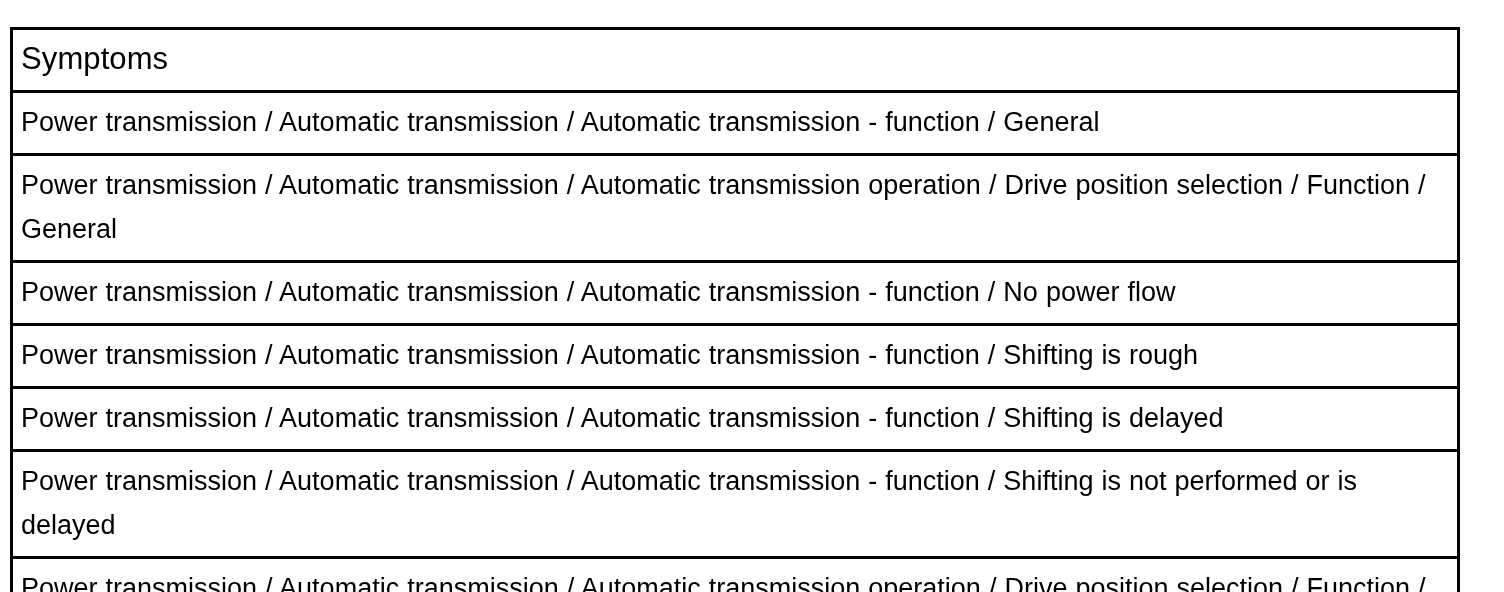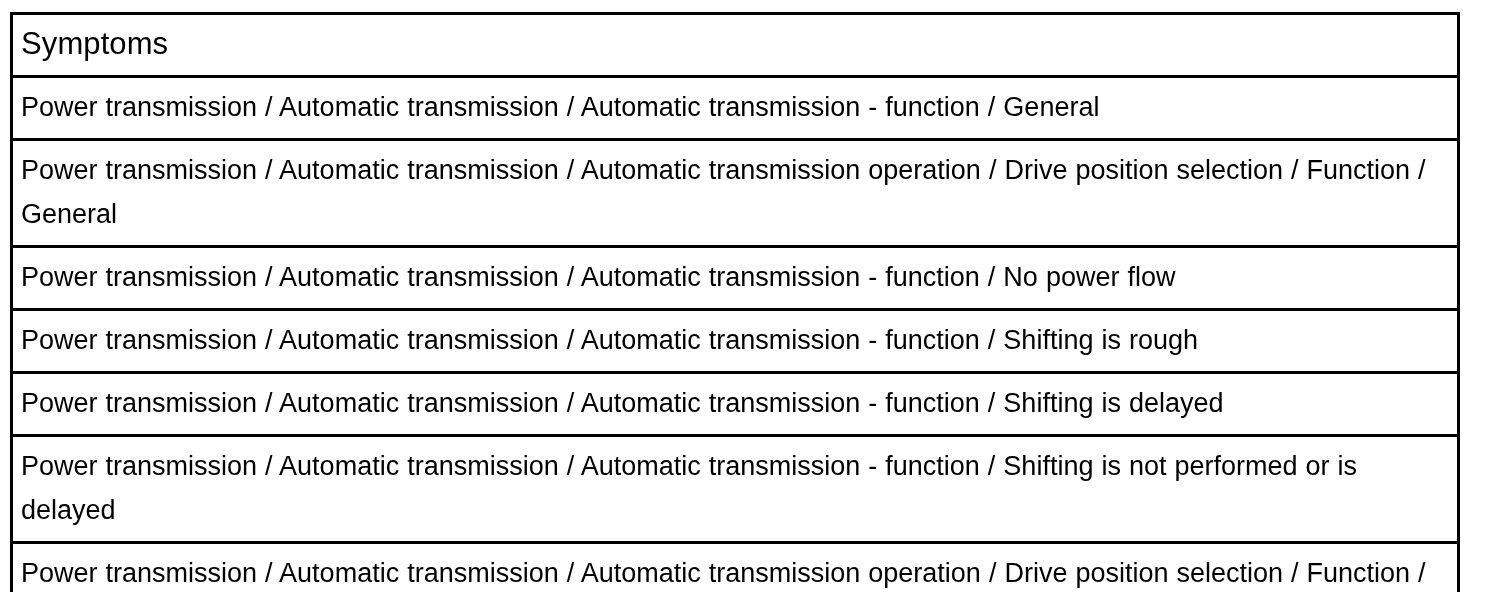--- a/index.html
+++ b/index.html
@@ -15,20 +15,21 @@
     font-family: "Liberation Sans", sans-serif;
     color: #000000;
     -webkit-font-smoothing: none;
   }
 
   .page {
     position: relative;
     width: 1504px;
     height: 560px;
     background: #ffffff;
+    margin-top: 15px;
   }
 
   .symptoms-table {
     position: absolute;
     left: 10px;
     top: 12px;
     width: 1450px;
     border-collapse: collapse;
     table-layout: fixed;
     background: #ffffff;

